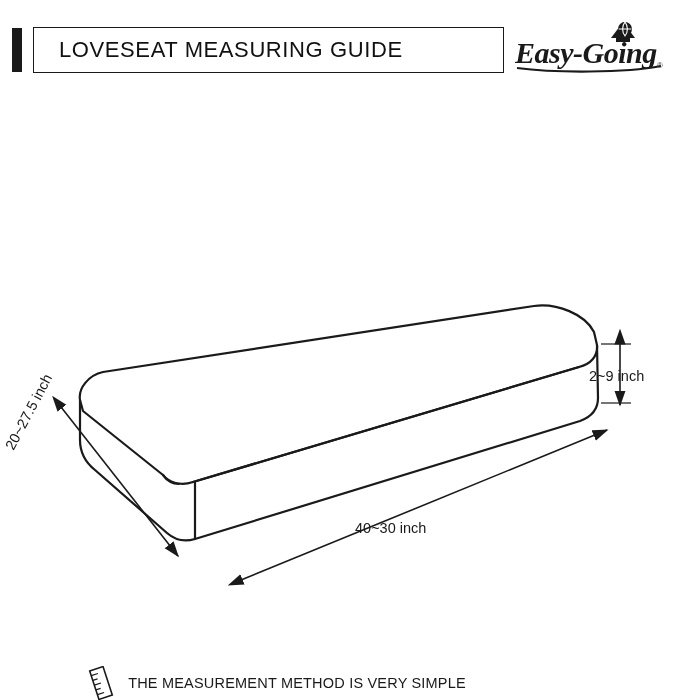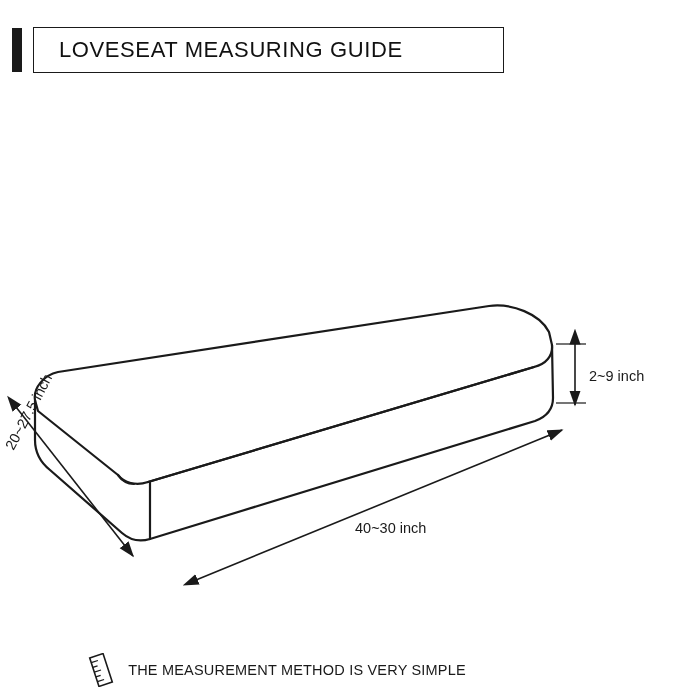--- a/index.html
+++ b/index.html
@@ -69,20 +69,21 @@
     color: #333;
   }
 
   
   #drawing {
     position: absolute;
     left: 0;
     top: 100px;
     width: 552px;
     height: 540px;
+    padding-left: 45px;
   }
   #drawing svg { display: block; }
 
   .dimlabel {
     position: absolute;
     font-size: 14.5px;
     color: #1a1a1a;
     white-space: nowrap;
   }
   #label-height {
@@ -101,21 +102,21 @@
   }
 
   
   #footer {
     position: absolute;
     left: 0;
     top: 640px;
     width: 554px;
     height: 60px;
     display: flex;
-    align-items: center;
+    align-items: flex-end;
     justify-content: center;
   }
   #footer-inner {
     display: flex;
     align-items: center;
     gap: 14px;
   }
   #ruler-icon {
     width: 26px;
     height: 34px;
@@ -131,20 +132,37 @@
 <body>
 
 <div id="header">
 
   <div id="title-bar-accent"></div>
 
   <div id="title-box">
     <span id="title-text">LOVESEAT MEASURING GUIDE</span>
   </div>
 
+  <div id="logo">
+    <svg width="150" height="62" viewBox="0 0 150 62" xmlns="http://www.w3.org/2000/svg">
+
+      <g fill="#1a1a1a">
+        <path d="M96 22 L108 6 L120 22 L115 22 L115 26 L101 26 L101 22 Z"></path>
+        <circle cx="110" cy="13" r="7" fill="#1a1a1a"></circle>
+        <path d="M103.6 13 h12.8 M110 6.2 c3.2 3.6 3.2 10 0 13.6 c-3.2 -3.6 -3.2 -10 0 -13.6" stroke="#ffffff" stroke-width="1.1" fill="none"></path>
+      </g>
+
+      <g fill="#1a1a1a">
+        <text x="0" y="47" font-family="'Liberation Serif', serif" font-size="30" font-weight="bold" font-style="italic" letter-spacing="-0.5">Easy-Going</text>
+      </g>
+
+      <path d="M2 52 C40 57 110 57 146 50" stroke="#1a1a1a" stroke-width="2.2" fill="none"></path>
+    </svg>
+    <span id="logo-reg">®</span>
+  </div>
 </div>
 
 <div id="drawing">
   <svg width="679" height="540" viewBox="0 0 679 540" xmlns="http://www.w3.org/2000/svg">
     <defs>
       <marker id="arrowEnd" markerWidth="10" markerHeight="10" refX="9" refY="3.5" orient="auto" markerUnits="strokeWidth">
         <path d="M0,0 L10,3.5 L0,7 z" fill="#1a1a1a"></path>
       </marker>
       <marker id="arrowStart" markerWidth="10" markerHeight="10" refX="1" refY="3.5" orient="auto-start-reverse" markerUnits="strokeWidth">
         <path d="M0,0 L10,3.5 L0,7 z" fill="#1a1a1a"></path>

